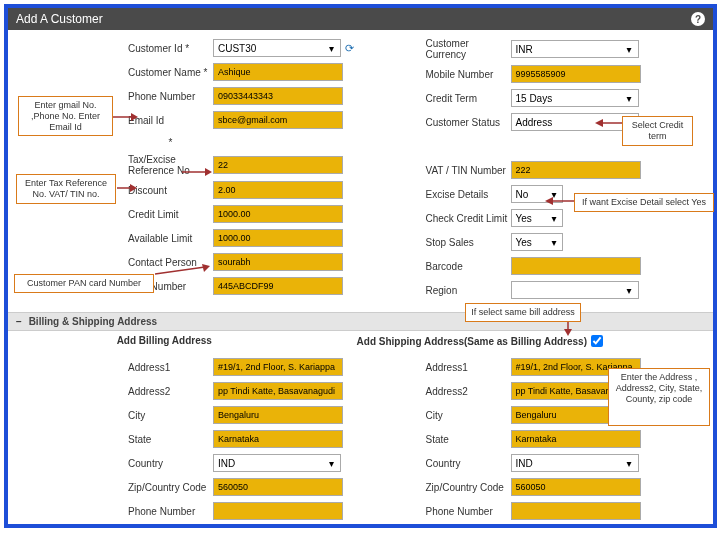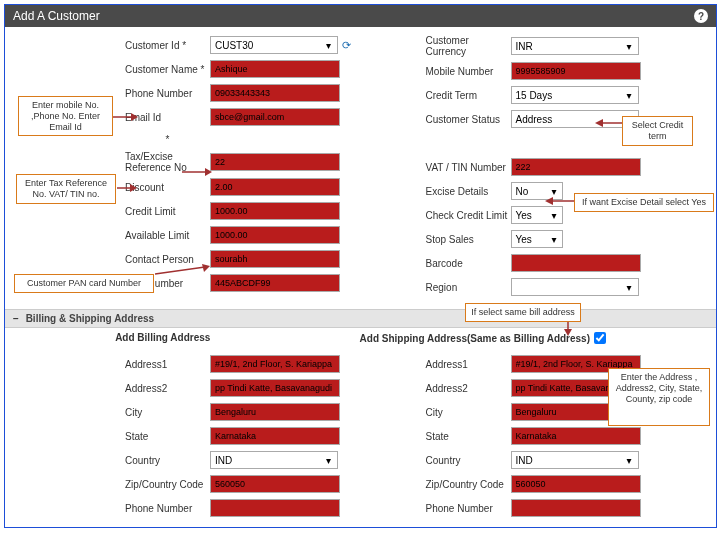--- a/index.html
+++ b/index.html
@@ -1,24 +1,24 @@
 <!DOCTYPE html>
 <html><head>
 <meta charset="utf-8">
 <style>
   * { box-sizing: border-box; margin: 0; padding: 0; }
   body { font-family: Arial, sans-serif; font-size: 10px; background: #fff; width: 721px; height: 534px; overflow: hidden; position: relative; }
-  .page { border: 1px solid #1d4ed8; margin: 4px; height: 524px; position: relative; background: #fff; }
+  .page { border: 4px solid #1d4ed8; margin: 4px; height: 524px; position: relative; background: #fff; }
   .header { background: #4a4a4a; color: #fff; padding: 4px 8px; font-size: 12px; display: flex; justify-content: space-between; align-items: center; }
   .help-icon { background: #fff; color: #4a4a4a; border-radius: 50%; width: 14px; height: 14px; display: inline-flex; align-items: center; justify-content: center; font-weight: bold; font-size: 10px; cursor: pointer; }
   .form-area { padding: 8px 10px; display: flex; gap: 20px; }
   .col { flex: 1; }
   .row { display: flex; align-items: center; margin-bottom: 4px; min-height: 20px; }
   .lbl { width: 85px; font-size: 10px; color: #333; }
-  .inp { border: 1px solid #aaa; padding: 2px 4px; font-size: 9px; width: 130px; height: 18px; background: #b91c1c; }
+  .inp { border: 1px solid #aaa; padding: 2px 4px; font-size: 9px; width: 130px; height: 18px; background: #eab308; }
   .sel-wrap { display: flex; }
   .sel { border: 1px solid #aaa; padding: 2px 4px; font-size: 10px; background: #fff; height: 18px; display: flex; align-items: center; }
   .sel-txt { width: 110px; border-right: none; }
   .sel-arrow { width: 18px; border-left: none; text-align: center; cursor: pointer; justify-content: center; }
   .sel-arrow.narrow { width: 16px; }
   .sel-txt.narrow { width: 36px; }
   .refresh { margin-left: 4px; color: #1a6bb0; cursor: pointer; font-size: 11px; }
   .section-head { background: #e5e5e5; border-top: 1px solid #ccc; border-bottom: 1px solid #ccc; padding: 3px 8px; font-size: 10px; font-weight: bold; color: #444; }
   .section-head .toggle { color: #333; margin-right: 4px; }
   .addr-area { padding: 6px 10px; display: flex; gap: 20px; }
@@ -237,21 +237,21 @@
           <input class="inp" value="560050" style="">
         </div>
       <div class="row">
           <span class="lbl">Phone Number</span>
           <input class="inp" value="" style="">
         </div>
     </div>
   </div>
 </div>
 
-<div class="annot" style="left:18px; top:96px; width:95px;">Enter mobile No. ,Phone No. Enter Email Id</div>
+<div class="annot" style="left:18px; top:96px; width:95px;">Enter gmail No. ,Phone No. Enter Email Id</div>
 <div class="annot" style="left:16px; top:174px; width:100px;">Enter Tax Reference No. VAT/ TIN no.</div>
 <div class="annot" style="left:14px; top:274px; width:140px;">Customer PAN card Number</div>
 <div class="annot" style="left:622px; top:116px; width:71px;">Select Credit term</div>
 <div class="annot" style="left:574px; top:193px; width:140px;">If want Excise Detail select Yes</div>
 <div class="annot" style="left:465px; top:303px; width:116px;">If select same bill address</div>
 <div class="annot" style="left:608px; top:368px; width:102px; height:58px;">Enter the Address , Address2, City, State, County, zip code</div>
 
 <div class="arrow" style="left:113px; top:113px;">
     <svg width="25" height="8">
       <line class="line" x1="0" y1="4" x2="20" y2="4"></line>

